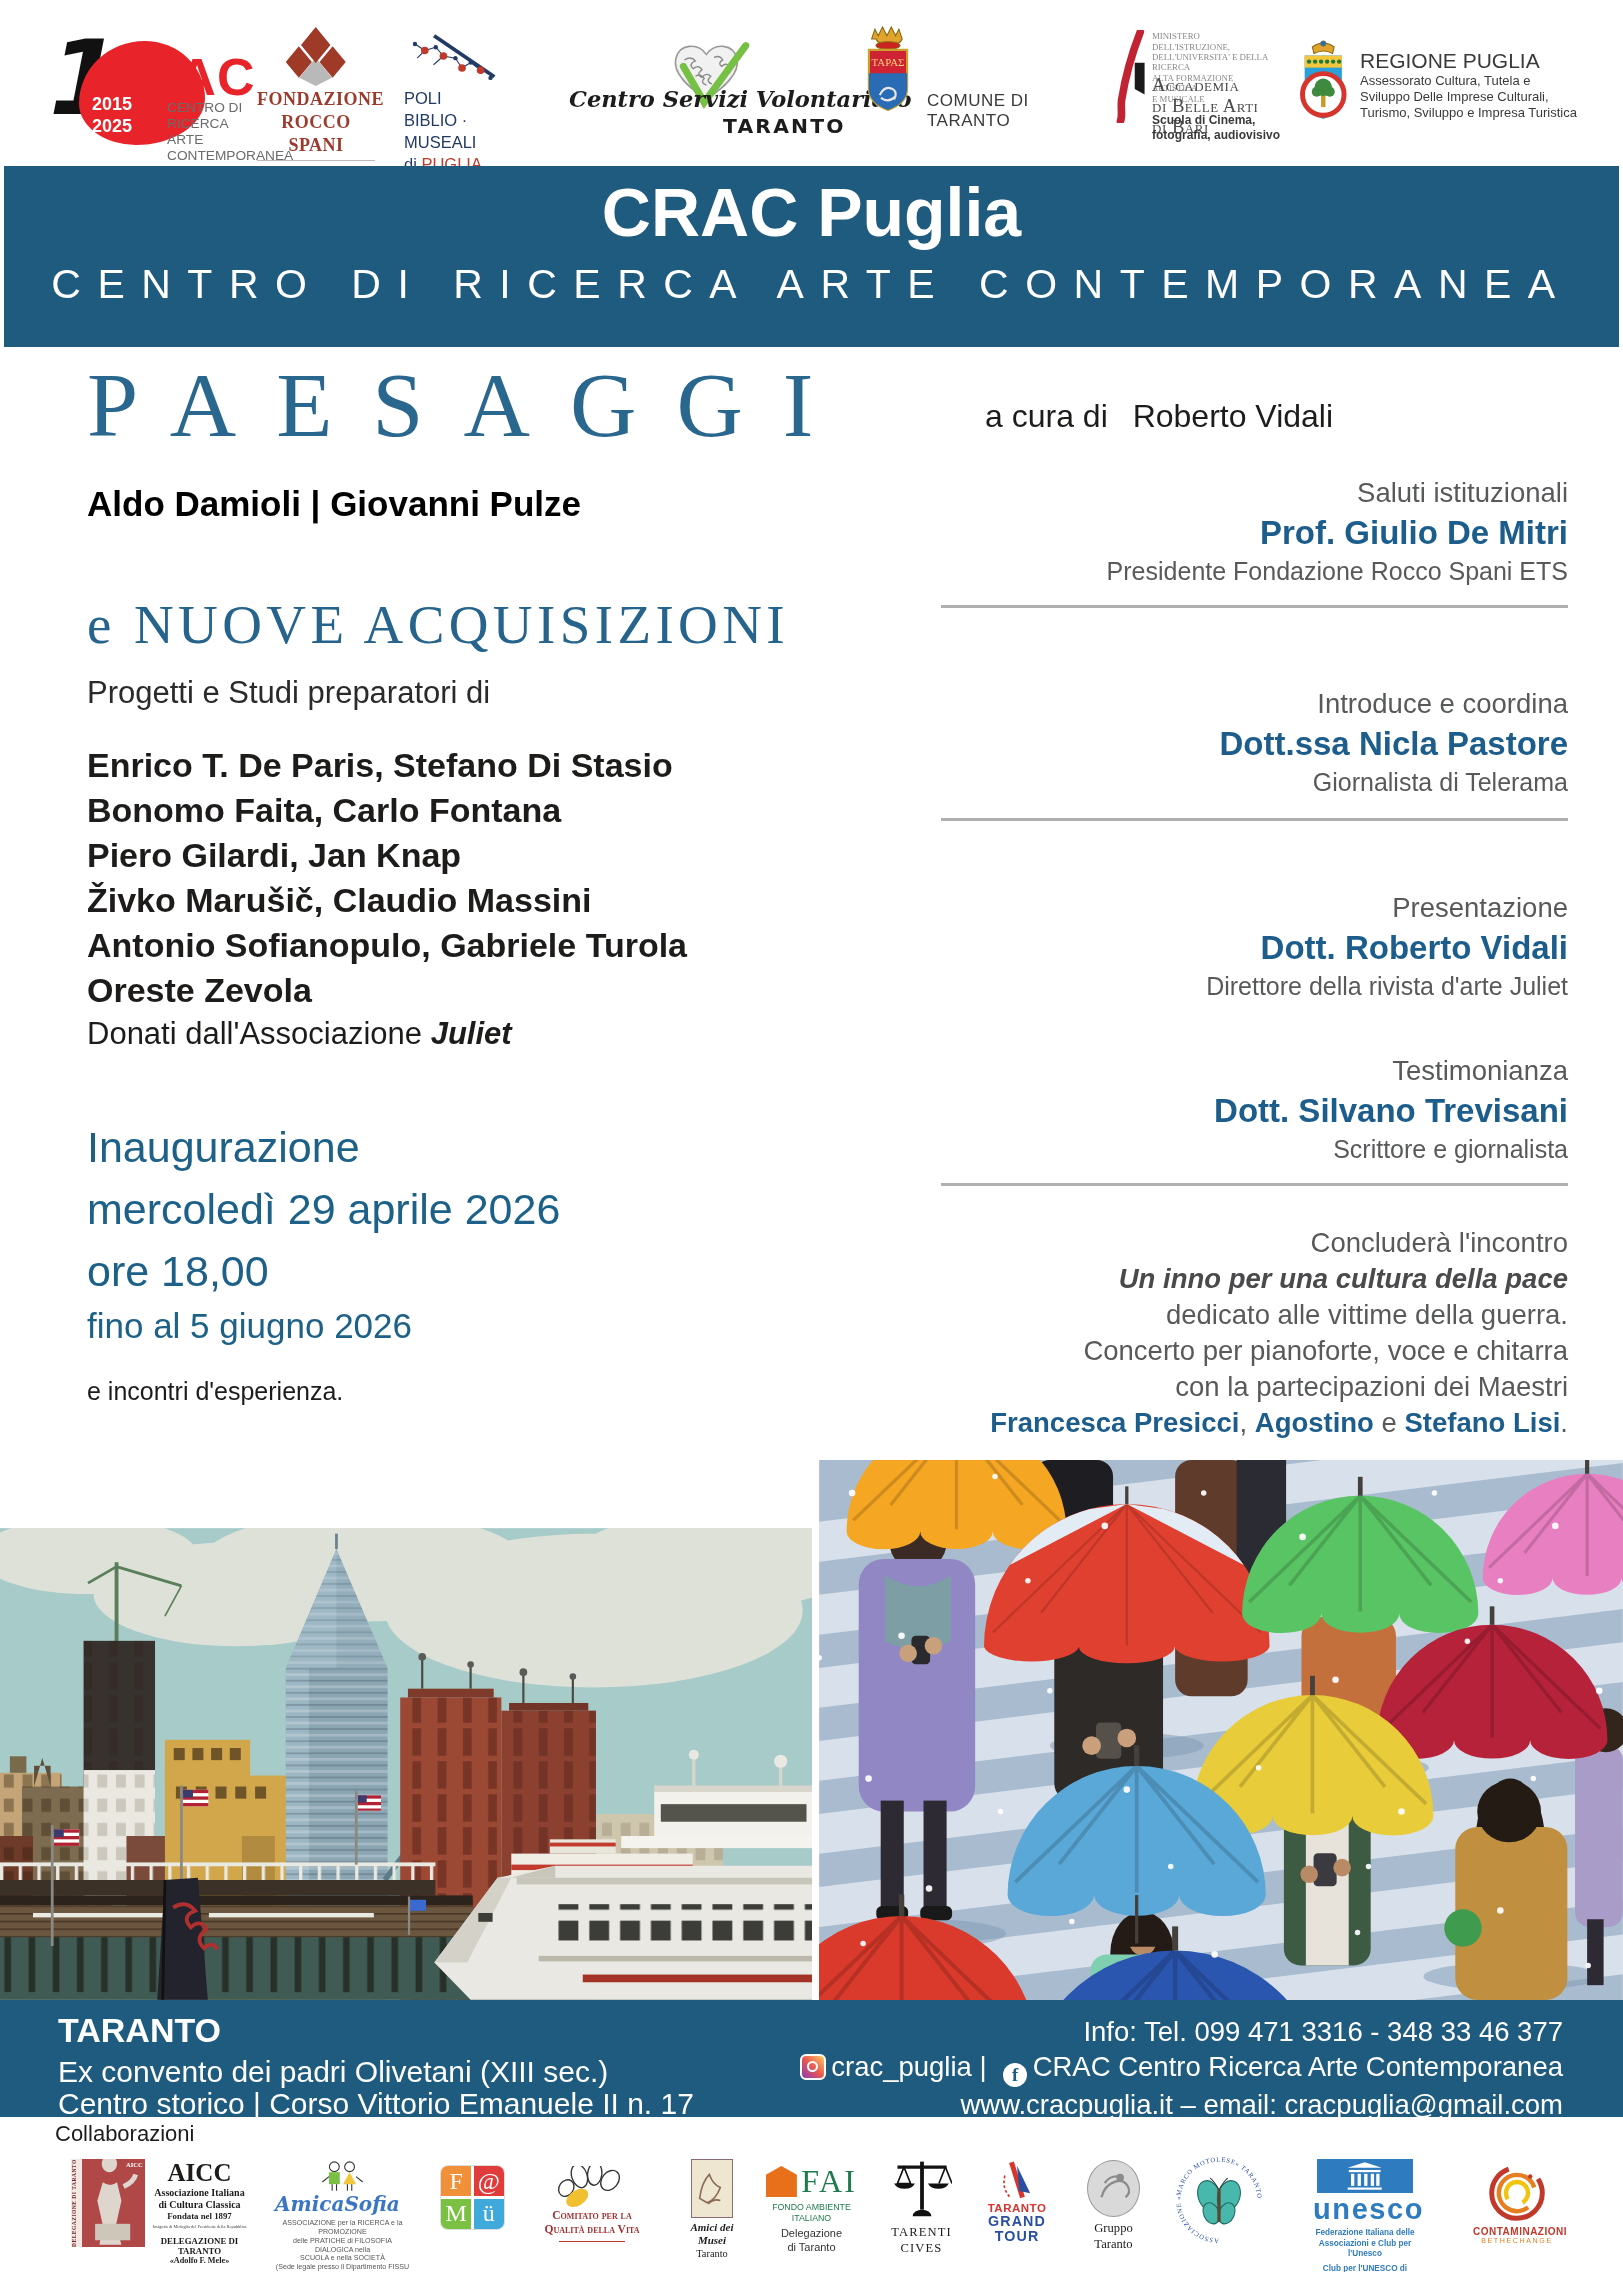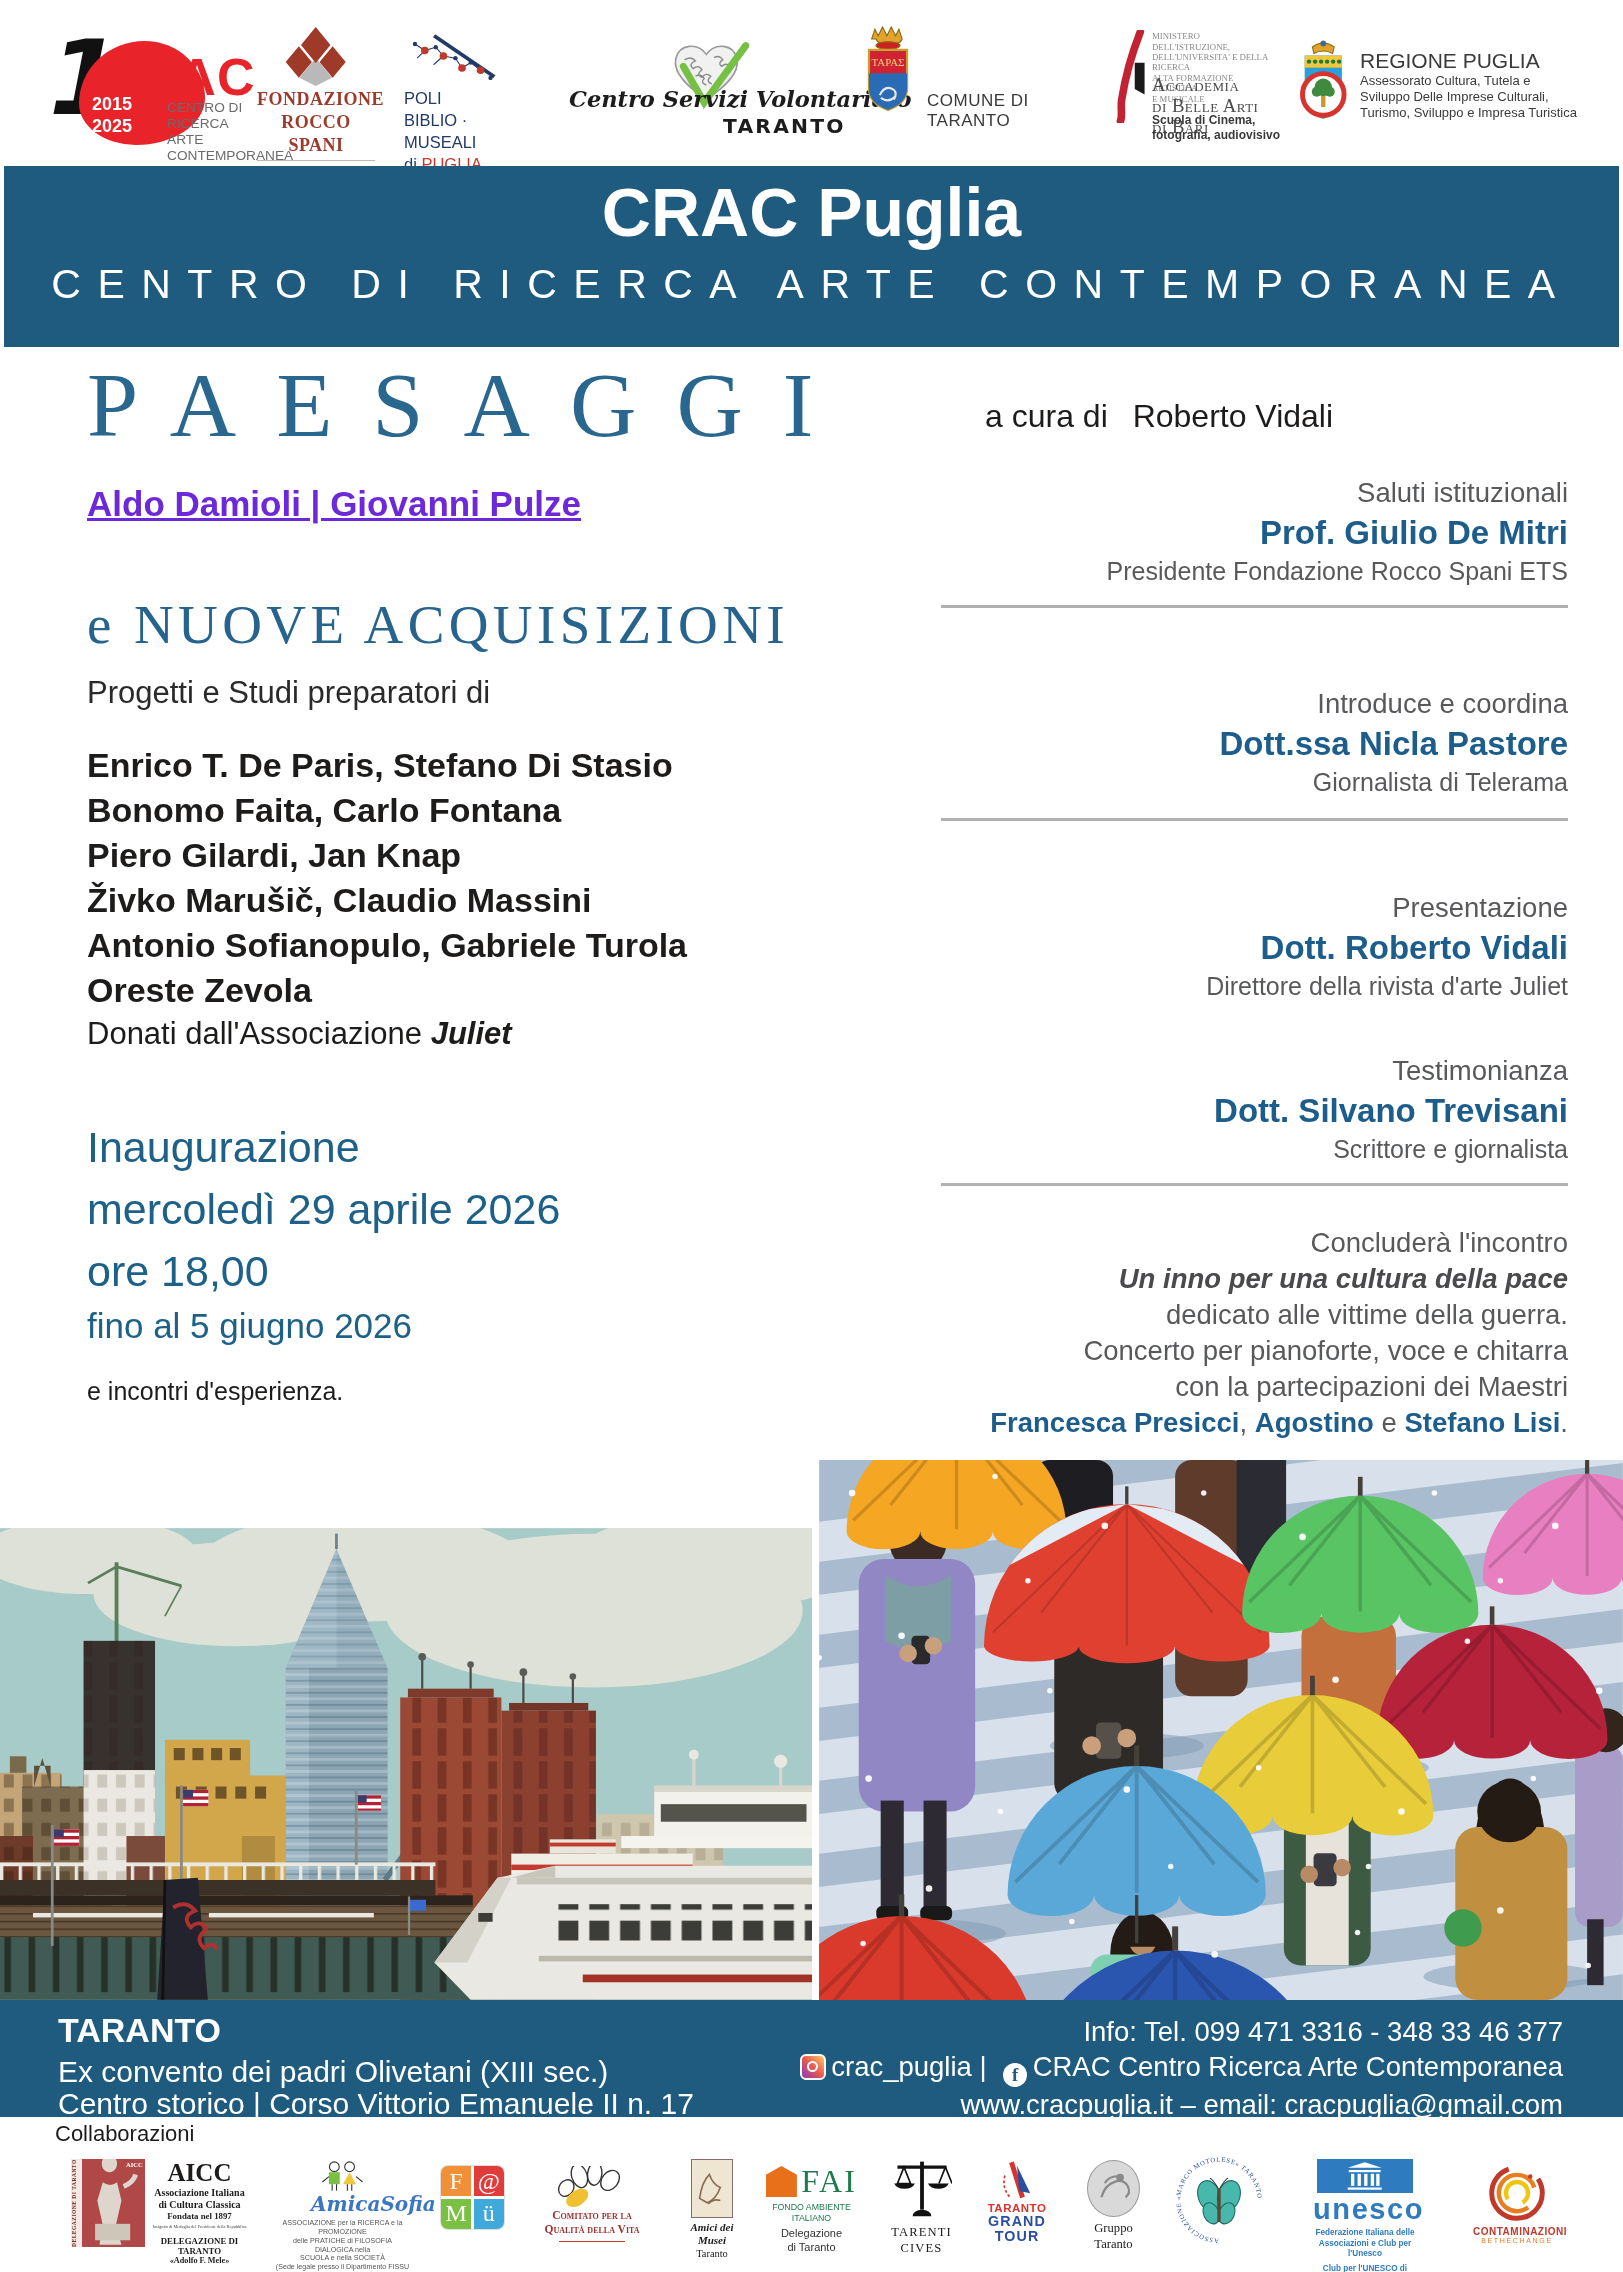--- a/index.html
+++ b/index.html
@@ -31,21 +31,21 @@
   
   .band{position:absolute;left:4.4px;right:4.4px;top:166px;height:181px;background:#1e5b7e;}
   .band-title{position:absolute;left:0;right:0;top:6.6px;text-align:center;color:#fff;
               font:700 68px "Liberation Sans",sans-serif;}
   .band-sub{position:absolute;left:0;right:0;top:95px;text-align:center;color:#fff;
             font:400 41px "Liberation Sans",sans-serif;letter-spacing:16.5px;white-space:nowrap;}
 
   
   .paesaggi{position:absolute;left:87px;top:352px;color:#2a678f;
             font:400 92px "Liberation Serif",serif;letter-spacing:40px;white-space:nowrap;}
-  .hero-artists{position:absolute;left:87px;top:484px;font:700 35px "Liberation Sans",sans-serif;color:#6d28d9;text-decoration:underline;}
+  .hero-artists{position:absolute;left:87px;top:484px;font:700 35px "Liberation Sans",sans-serif;color:#000000;}
   .curator{position:absolute;left:985px;top:398px;font:400 32px "Liberation Sans",sans-serif;color:#1d1c1b;}
   .curator b{font-weight:400;margin-left:16px;}
 
   
   .lsub{position:absolute;left:87px;top:593px;color:#26648e;font:400 55px "Liberation Serif",serif;letter-spacing:4.4px;white-space:nowrap;}
   .lintro{position:absolute;left:87px;top:675px;font:400 31px "Liberation Sans",sans-serif;color:#2a2a2a;}
   .lartists{position:absolute;left:87px;top:743px;font:700 34px "Liberation Sans",sans-serif;line-height:45px;color:#1d1c1b;white-space:nowrap;}
   .ldon{position:absolute;left:87px;top:1016px;font:400 31px "Liberation Sans",sans-serif;color:#1d1c1b;}
   .ldon b{font-style:italic;font-weight:700;}
   .lopen{position:absolute;left:87px;top:1116px;color:#1d6189;font:400 43px "Liberation Sans",sans-serif;line-height:62px;white-space:nowrap;}
@@ -80,21 +80,21 @@
   .aicc-side{position:absolute;left:0;top:0;width:11px;height:88px;background:#f3e8e4;color:#7a2a2a;
              font:700 5.5px "Liberation Serif",serif;writing-mode:vertical-rl;transform:rotate(180deg);text-align:center;letter-spacing:0.5px;}
   .aicc-tag{position:absolute;right:2.2px;top:1.6px;color:#fff;font:700 6.6px "Liberation Serif",serif;}
   .aicc-txt{text-align:center;color:#1d1c1b;}
   .aicc-t1{font:700 25px "Liberation Serif",serif;}
   .aicc-t2{font:700 10px "Liberation Serif",serif;line-height:11.5px;}
   .aicc-t3{font:700 8.8px "Liberation Serif",serif;margin-top:1.1px;}
   .aicc-t4{font:400 4.4px "Liberation Serif",serif;margin-top:3.3px;color:#444;}
   .aicc-t5{font:700 8.8px "Liberation Serif",serif;margin-top:6.6px;}
   .aicc-t6{font:700 8.2px "Liberation Serif",serif;}
-  .amica-title{font:italic 700 20px "DejaVu Serif",serif;color:#3b76c4;text-align:left;margin-left:36px;}
+  .amica-title{font:italic 700 20px "DejaVu Serif",serif;color:#3b76c4;text-align:left;}
   .amica-sub{font:400 7.1px "Liberation Sans",sans-serif;color:#555;text-align:center;line-height:8.8px;margin-top:3.3px;}
   .famu{width:63px;height:63px;border-radius:7.7px;overflow:hidden;display:grid;grid-template:1fr 1fr/1fr 1fr;gap:2.2px;background:#fff;border:1.6px solid #ddd;}
   .famu div{color:#fff;font:400 24px "Liberation Serif",serif;display:flex;align-items:center;justify-content:center;}
   .comi-txt{font-variant:small-caps;color:#a33030;font:700 11.5px "Liberation Serif",serif;line-height:13.7px;text-align:center;font-variant:small-caps;}
   .comi-url{width:66px;height:1.6px;background:#c0392b;margin:4.4px auto 0;}
   .amici-frame{width:40px;height:57px;margin:0 auto;background:#efe6d2;border:1.1px solid #8a6a72;}
   .amici-t1{font:italic 700 11px "Liberation Serif",serif;text-align:center;line-height:12.6px;margin-top:3.3px;}
   .amici-t2{font:400 10.4px "Liberation Serif",serif;text-align:center;margin-top:1.1px;}
   .fai-row{display:flex;align-items:center;justify-content:center;gap:4.4px;}
   .fai-mark{width:31px;height:31px;background:#e8701a;clip-path:polygon(50% 0,100% 28%,100% 100%,0 100%,0 28%);position:relative;}

